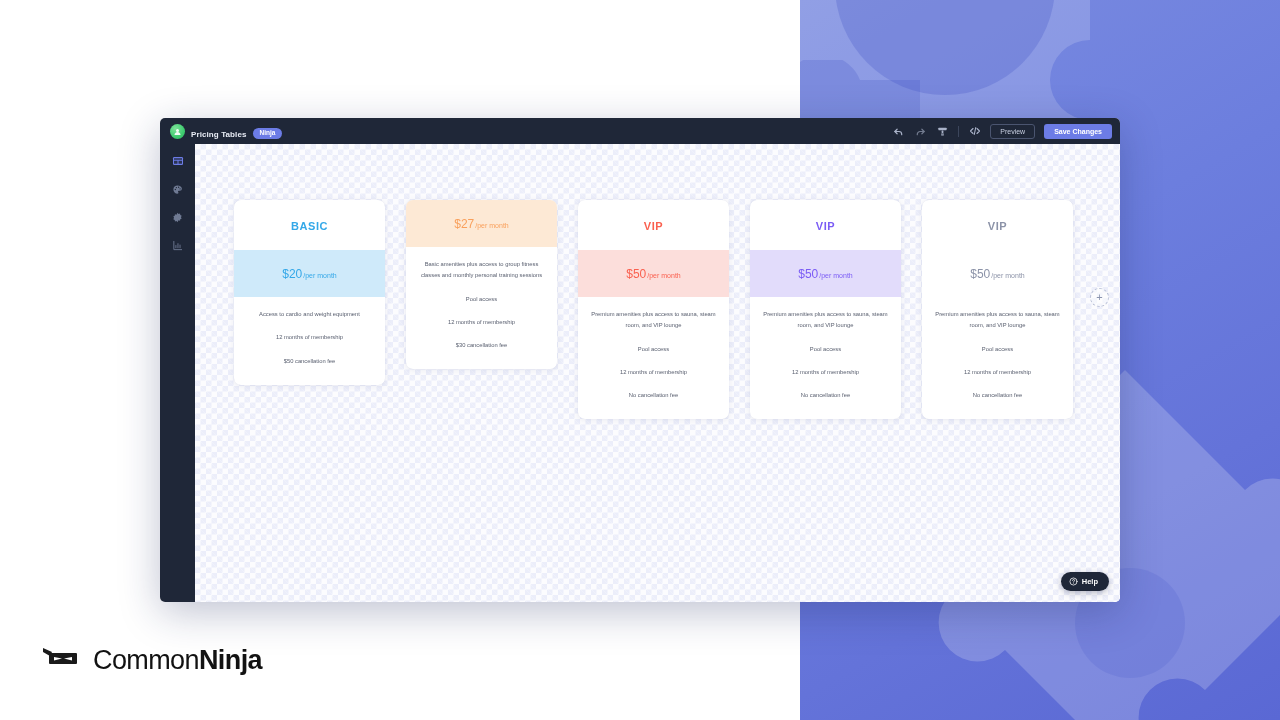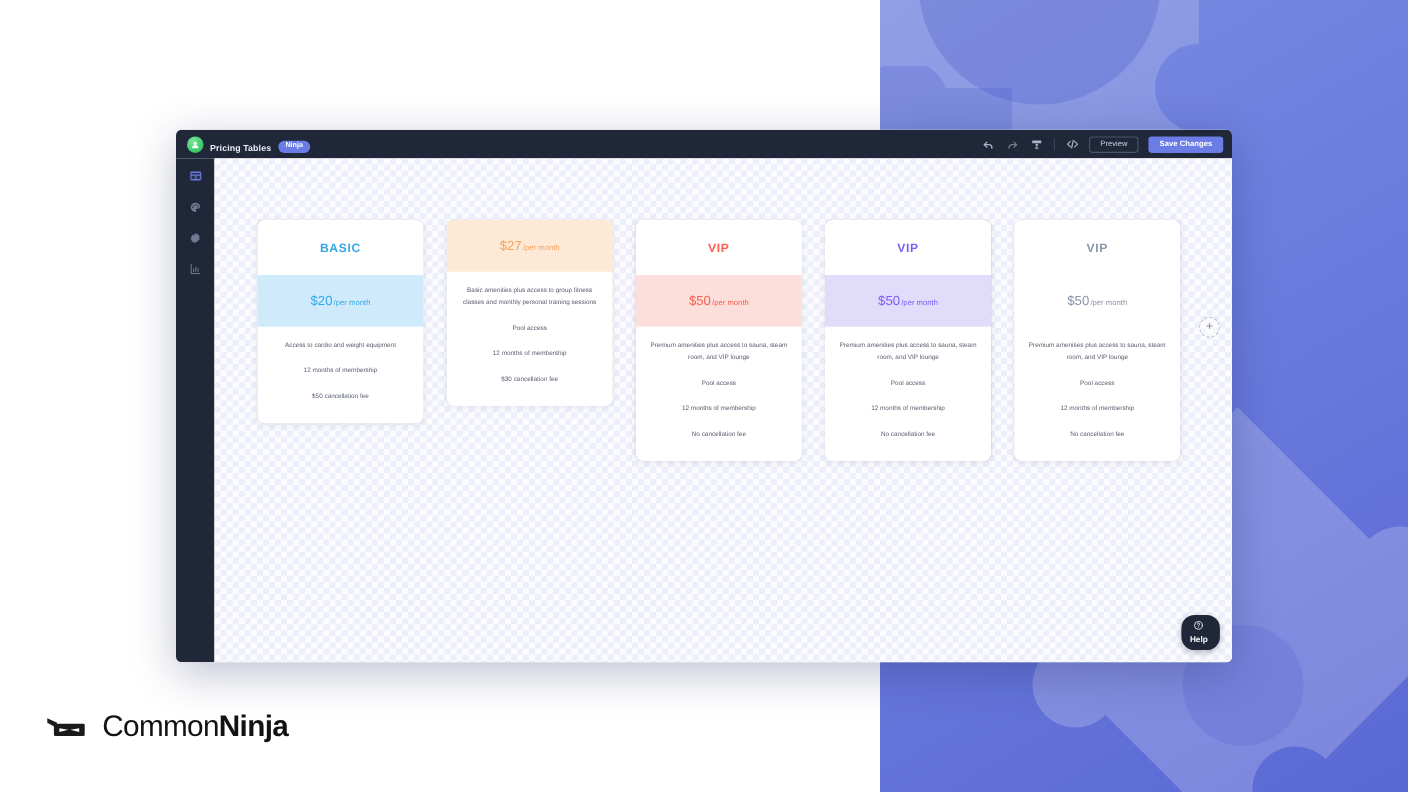--- a/index.html
+++ b/index.html
@@ -171,28 +171,27 @@
 
   
   #help-button {
     position: absolute; right: 11px; bottom: 11px;
     background: #1f2738; color: #ffffff;
     border-radius: 12px;
     padding: 5px 11px 5px 8px;
     display: flex; align-items: center; gap: 4px;
     font-size: 7.5px; font-weight: bold;
     box-shadow: 0 2px 6px rgba(20,25,60,0.3);
-    flex-direction: column;
   }
   #help-icon { width: 9px; height: 9px; display:flex; }
 
   
   #footer-logo {
     position: absolute; left: 42px; top: 645px;
-    display: flex; align-items: flex-end; gap: 11px;
+    display: flex; align-items: flex-start; gap: 11px;
   }
   #ninja-mark { width: 40px; height: 26px; display:block; }
   #logo-wordmark { font-size: 27px; color: #121212; letter-spacing: -.6px; white-space: nowrap; }
   #logo-word-common { font-weight: 300; }
   #logo-word-ninja  { font-weight: bold; }
 </style>
 </head>
 <body>
 
 <div id="bg-panel">

